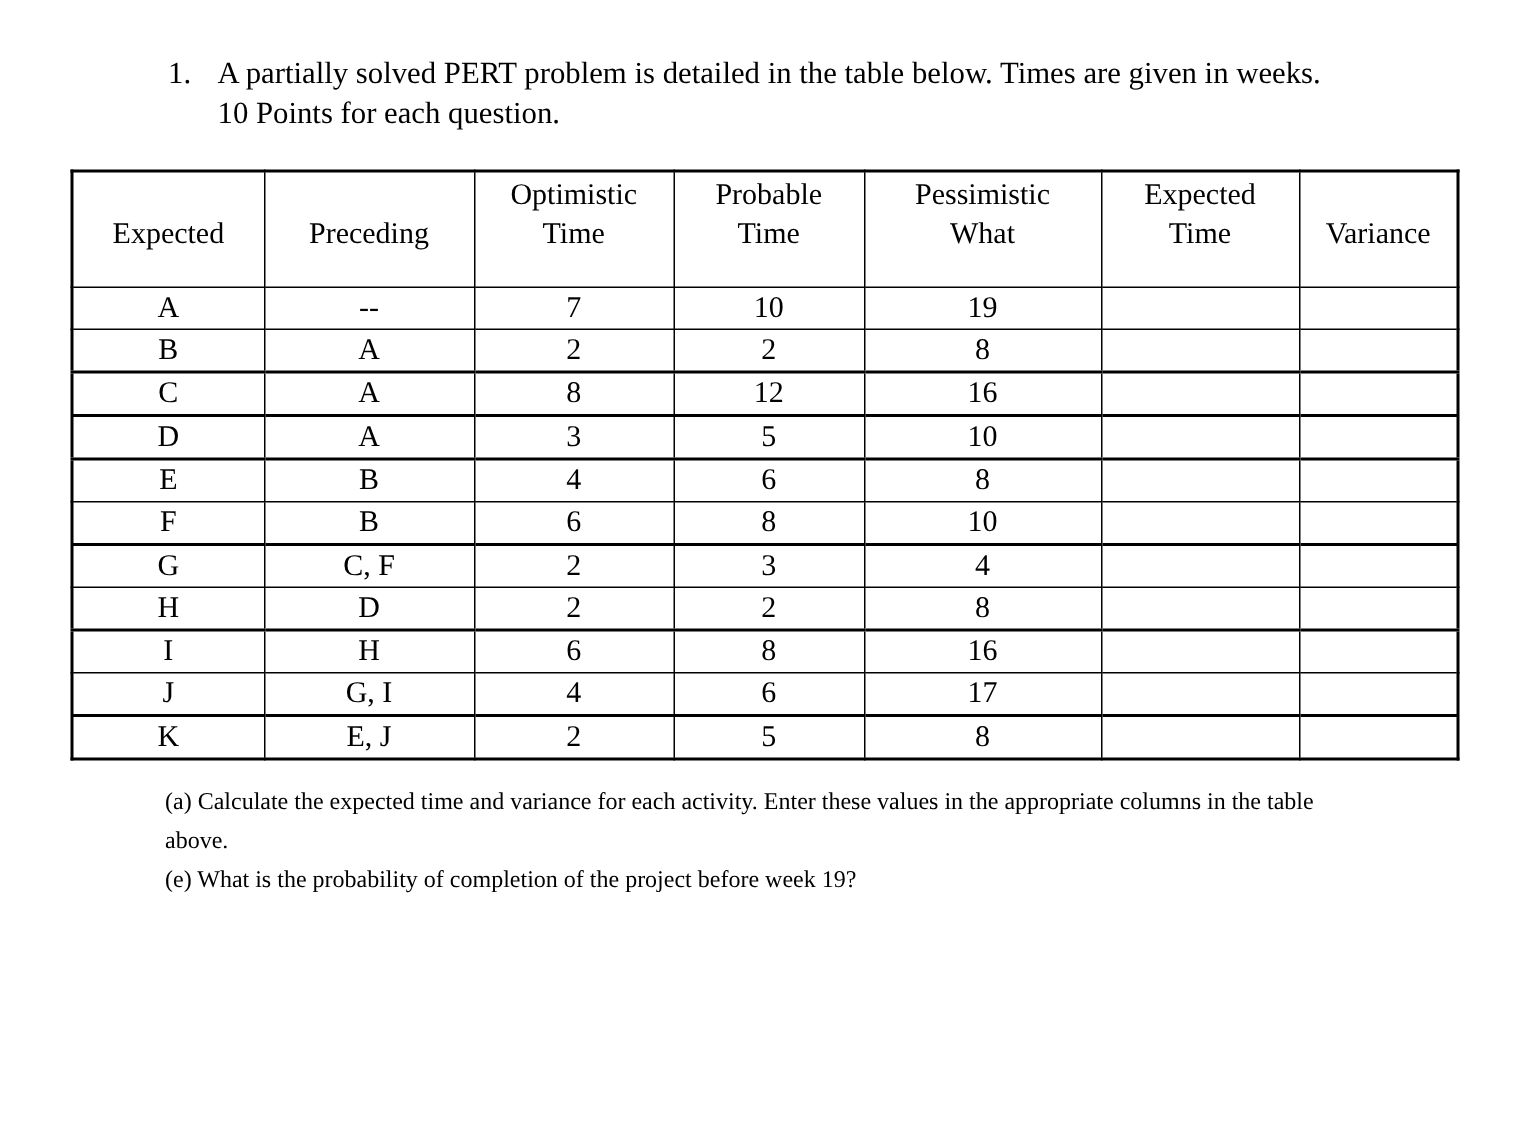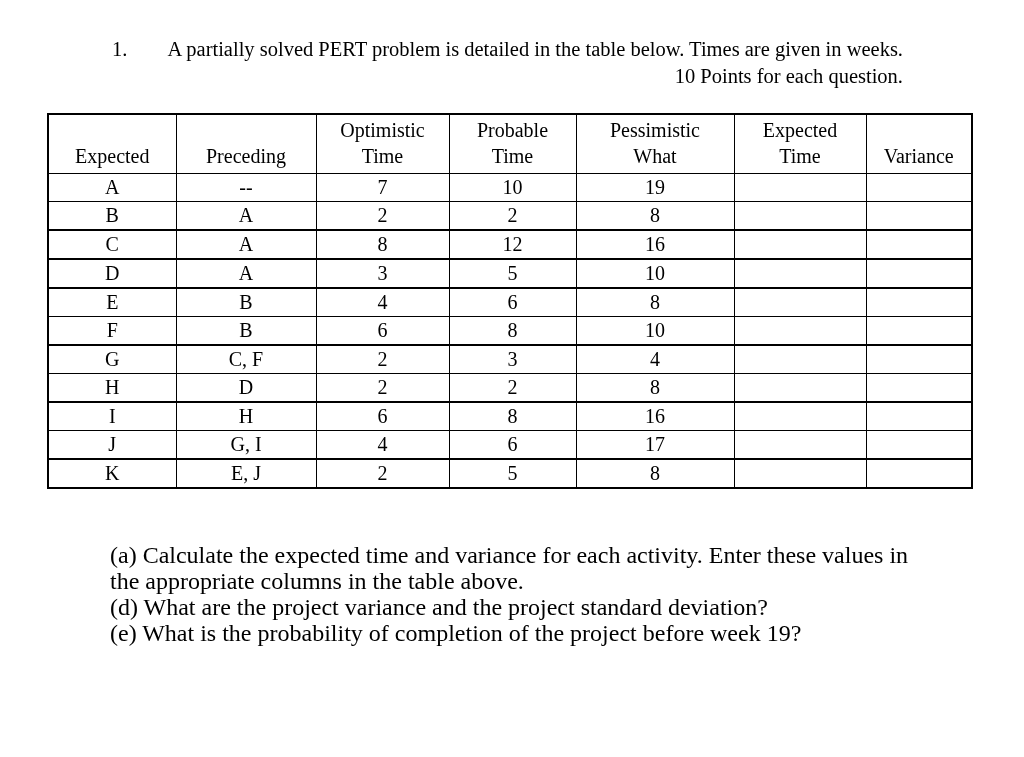--- a/index.html
+++ b/index.html
@@ -23,58 +23,57 @@
     display: flex;
     font-size: 20.5px;
     line-height: 27px;
   }
   .heading .num {
     flex: none;
     width: 33px;
   }
   .heading .stmt {
     width: 758px;
-    text-align: right;
   }
   table.pert {
     position: absolute;
     left: 47px;
     top: 113px;
     border-collapse: collapse;
     table-layout: fixed;
     border: 2px solid #000;
   }
   table.pert th, table.pert td {
     border: 1.5px solid #000;
     text-align: center;
     font-size: 20px;
     font-weight: normal;
     padding: 0;
     overflow: hidden;
   }
   table.pert th {
     height: 54px;
     vertical-align: bottom;
-    padding-bottom: 4px;
+    padding-bottom: 22px;
     line-height: 26px;
     white-space: pre-line;
   }
   table.pert td {
     height: 27px;
     line-height: 27px;
   }
   table.pert tr.group-end td {
     border-bottom-width: 2.5px;
   }
   .questions {
     position: absolute;
     left: 110px;
-    top: 542px;
+    top: 522px;
     width: 800px;
-    font-size: 24px;
+    font-size: 16px;
     line-height: 26px;
   }
 </style>
 </head>
 <body>
 
 <div class="page">
 
   <div class="heading">
     <span class="num">1.</span>
@@ -204,17 +203,16 @@
           <td>5</td>
           <td>8</td>
           <td></td>
           <td></td>
         </tr>
       </tbody>
   </table>
 
   <div class="questions" id="questions">
       <div class="q"><span>(a)</span> <span>Calculate the expected time and variance for each activity. Enter these values in the appropriate columns in the table above.</span></div>
-      <div class="q"><span>(d)</span> <span>What are the project variance and the project standard deviation?</span></div>
       <div class="q"><span>(e)</span> <span>What is the probability of completion of the project before week 19?</span></div>
     </div>
 
 </div>
 
 </body></html>

